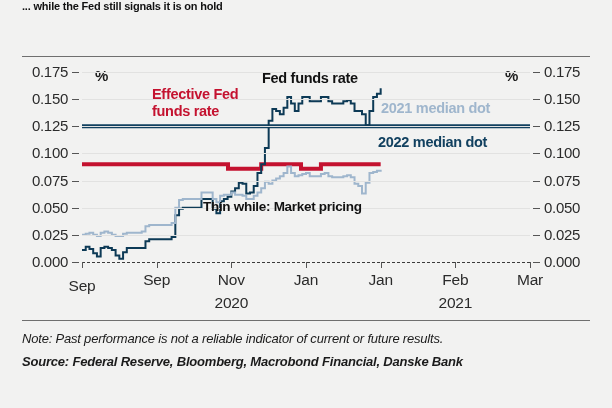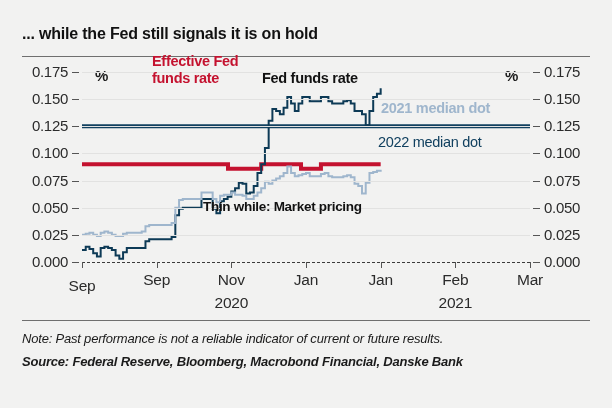--- a/index.html
+++ b/index.html
@@ -7,22 +7,22 @@
     width:612px;height:408px;
     background:#f2f2f1;
     font-family:"Liberation Sans", sans-serif;
     color:#1b1b1b;
     overflow:hidden;
     position:relative;
   }
   #root{position:absolute;left:0;top:0;width:612px;height:408px;}
 
   .title{
-    position:absolute;left:22px;top:25px;
-    font-size:16px;font-weight:bold;letter-spacing:-0.2px;
+    position:absolute;left:22px;top:0;
+    font-size:11px;font-weight:bold;letter-spacing:-0.2px;
     color:#111;white-space:nowrap;
   }
   .rule{
     position:absolute;left:22px;width:568px;height:1px;background:#6f6f6f;
   }
   .rule.top{top:56px;}
   .rule.bottom{top:320px;}
 
   .plot{
     position:absolute;left:82px;top:72px;width:448px;height:190px;
@@ -63,33 +63,33 @@
     position:absolute;font-size:15.5px;color:#2b2b2b;text-align:center;
     white-space:nowrap;letter-spacing:-0.2px;
   }
   .yearlabel{
     position:absolute;font-size:15.5px;color:#2b2b2b;text-align:center;
     white-space:nowrap;letter-spacing:-0.2px;
   }
 
   .ann{position:absolute;white-space:nowrap;}
   .ann-eff{
-    left:152px;top:53px;font-size:14.5px;font-weight:bold;color:#c4122f;
+    left:152px;top:86px;font-size:14.5px;font-weight:bold;color:#c4122f;
     line-height:17px;letter-spacing:-0.3px;
   }
   .ann-ffr{
     left:262px;top:70px;font-size:14.5px;font-weight:bold;color:#111;
     letter-spacing:-0.3px;
   }
   .ann-2021{
     left:381px;top:100px;font-size:14.5px;font-weight:bold;color:#9fb6cd;
     letter-spacing:-0.3px;
   }
   .ann-2022{
-    left:378px;top:134px;font-size:14.5px;font-weight:normal;color:#11405f;
+    left:378px;top:134px;font-size:14.5px;font-weight:bold;color:#11405f;
     letter-spacing:-0.3px;
   }
   .ann-thin{
     left:203px;top:199px;font-size:13.5px;font-weight:bold;color:#111;
     letter-spacing:-0.3px;
   }
 
   .note{
     position:absolute;left:22px;font-style:italic;font-size:13px;color:#1b1b1b;
     white-space:nowrap;letter-spacing:-0.2px;

